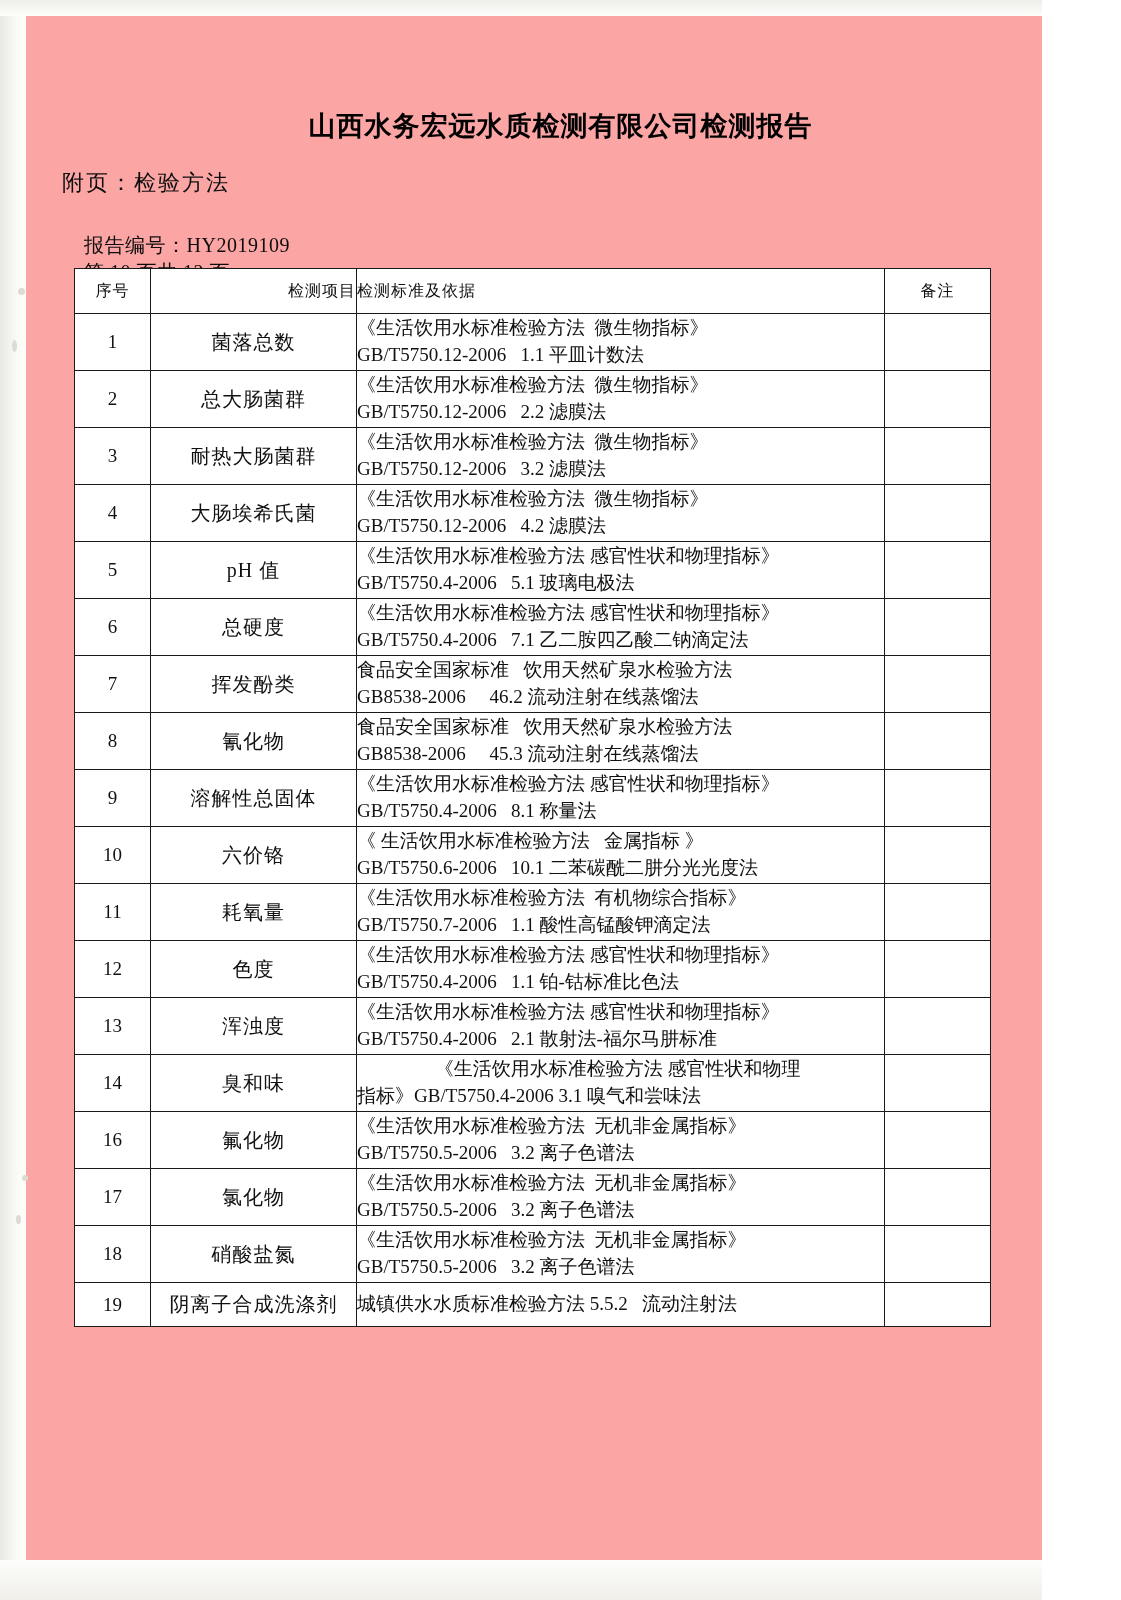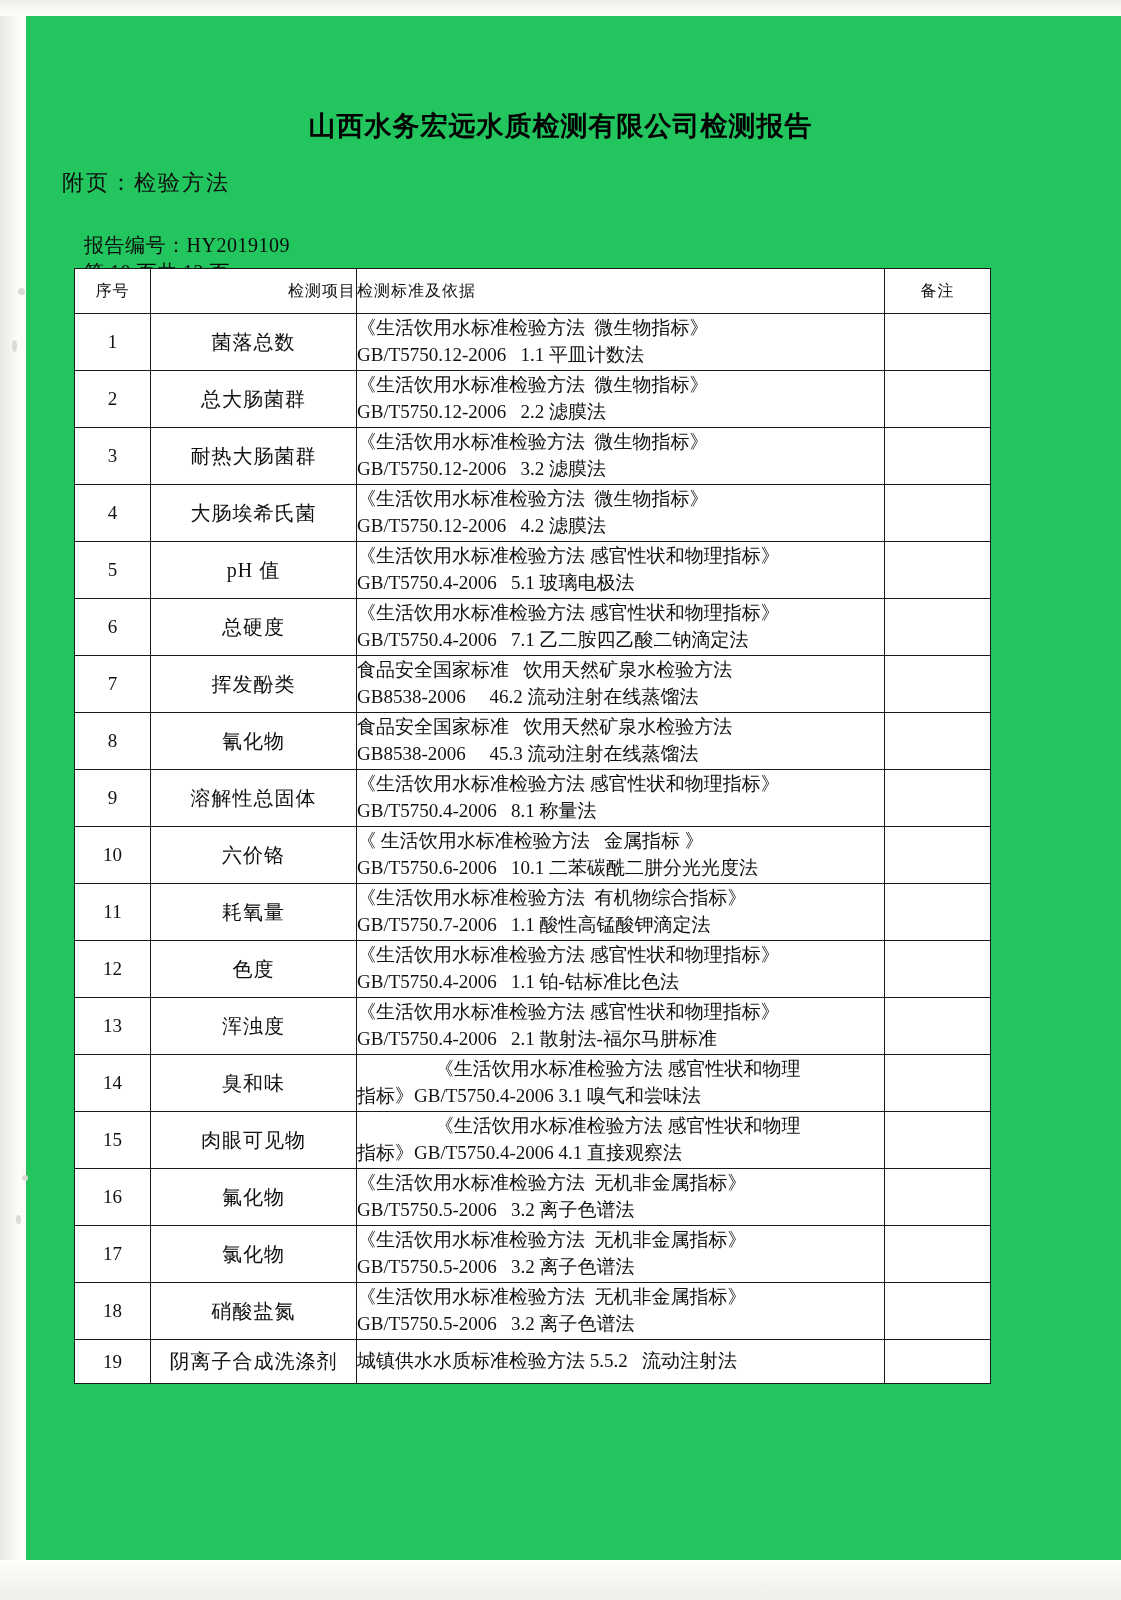--- a/index.html
+++ b/index.html
@@ -10,23 +10,23 @@
   body {
     width: 1121px;
     height: 1600px;
     font-family: "Liberation Serif", "DejaVu Serif", serif;
     color: #111;
     position: relative;
     overflow: hidden;
   }
   .page {
     position: relative;
-    width: 1121px;
+    width: 1042px;
     height: 1600px;
-    background: #22c55e;
+    background: #fca5a5;
     box-sizing: border-box;
   }
   
   .scan-edge-left {
     position: absolute;
     left: 0; top: 0; bottom: 0;
     width: 26px;
     background: linear-gradient(to right, #e9e9e4 0%, #fbfbf8 70%, #fdfdfb 100%);
     pointer-events: none;
   }
@@ -316,29 +316,20 @@
         <tr>
           <td class="cell-no">14</td>
           <td class="cell-item">臭和味</td>
           <td class="cell-std centered-first">
             <span class="l1">《生活饮用水标准检验方法 感官性状和物理</span>
             <span class="l2">指标》GB/T5750.4-2006 3.1 嗅气和尝味法</span>
           </td>
           <td class="cell-note"></td>
         </tr>
         <tr>
-          <td class="cell-no">15</td>
-          <td class="cell-item">肉眼可见物</td>
-          <td class="cell-std centered-first">
-            <span class="l1">《生活饮用水标准检验方法 感官性状和物理</span>
-            <span class="l2">指标》GB/T5750.4-2006 4.1 直接观察法</span>
-          </td>
-          <td class="cell-note"></td>
-        </tr>
-        <tr>
           <td class="cell-no">16</td>
           <td class="cell-item">氟化物</td>
           <td class="cell-std">
             <span class="l1">《生活饮用水标准检验方法  无机非金属指标》</span>
             <span class="l2">GB/T5750.5-2006   3.2 离子色谱法</span>
           </td>
           <td class="cell-note"></td>
         </tr>
         <tr>
           <td class="cell-no">17</td>

